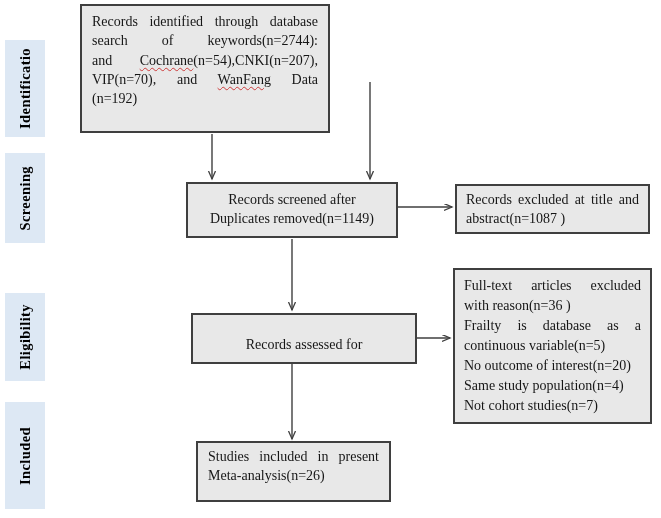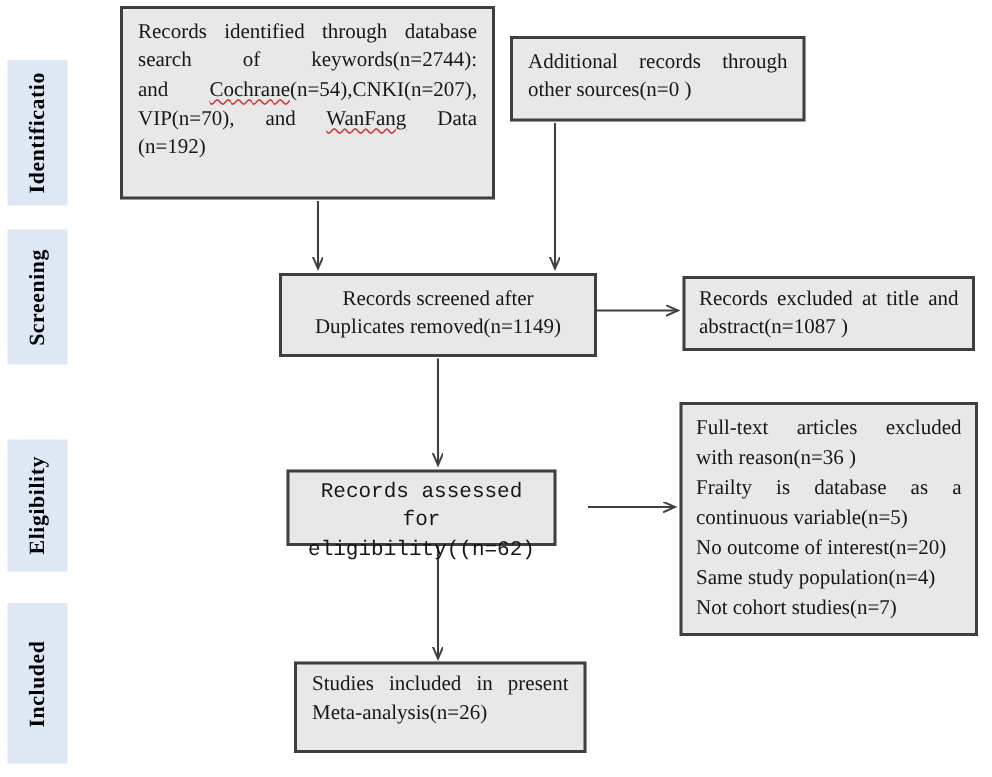--- a/index.html
+++ b/index.html
@@ -91,38 +91,33 @@
   </svg>
 
   <div class="flowbox" style="left:80px;  top:4px;   width:250px; height:129px; padding:6px 10px;">
       <div class="line justify"><span>Records identified through database</span></div>
       <div class="line justify"><span>search of keywords(n=2744):</span></div>
       <div class="line justify"><span>and </span><span class="misspelled">Cochrane</span><span>(n=54),CNKI(n=207),</span></div>
       <div class="line justify"><span>VIP(n=70), and </span><span class="misspelled">WanFang</span><span> Data</span></div>
       <div class="line"><span>(n=192)</span></div>
     </div>
 
-  <div class="flowbox" style="left:340px; top:24px;  width:197px; height:57px;">
-      <div class="line justify"><span>Additional records through</span></div>
-      <div class="line"><span>other sources(n=0 )</span></div>
-    </div>
 
   <div class="flowbox center-box" style="left:186px; top:182px; width:212px; height:56px; padding:6px 4px;">
       <div class="line"><span>Records screened after</span></div>
       <div class="line"><span>Duplicates removed(n=1149)</span></div>
     </div>
 
   <div class="flowbox" style="left:455px; top:184px; width:195px; height:50px; padding:4px 9px;">
       <div class="line justify"><span>Records excluded at title and</span></div>
       <div class="line"><span>abstract(n=1087 )</span></div>
     </div>
 
-  <div class="flowbox center-box" style="left:191px; top:313px; width:180px; height:51px; padding:4px 4px;font-family:Liberation Mono, monospace;">
+  <div class="flowbox center-box" style="left:191px; top:313px; width:226px; height:51px; padding:20px 4px;">
       <div class="line"><span>Records assessed for</span></div>
-      <div class="line"><span>eligibility((n=62)</span></div>
     </div>
 
   <div class="flowbox tall-box" style="left:453px; top:268px; width:199px; height:156px;">
       <div class="line justify"><span>Full-text articles excluded</span></div>
       <div class="line"><span>with reason(n=36 )</span></div>
       <div class="line justify"><span>Frailty is database as a</span></div>
       <div class="line"><span>continuous variable(n=5)</span></div>
       <div class="line"><span>No outcome of interest(n=20)</span></div>
       <div class="line"><span>Same study population(n=4)</span></div>
       <div class="line"><span>Not cohort studies(n=7)</span></div>

